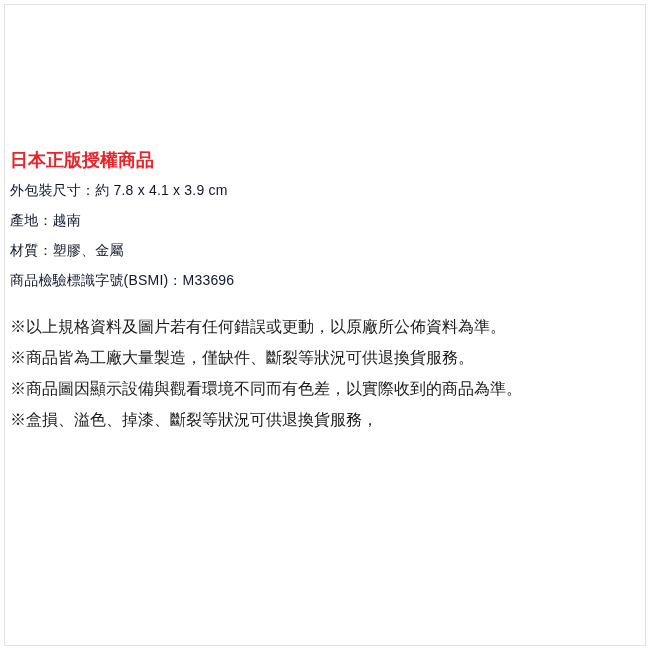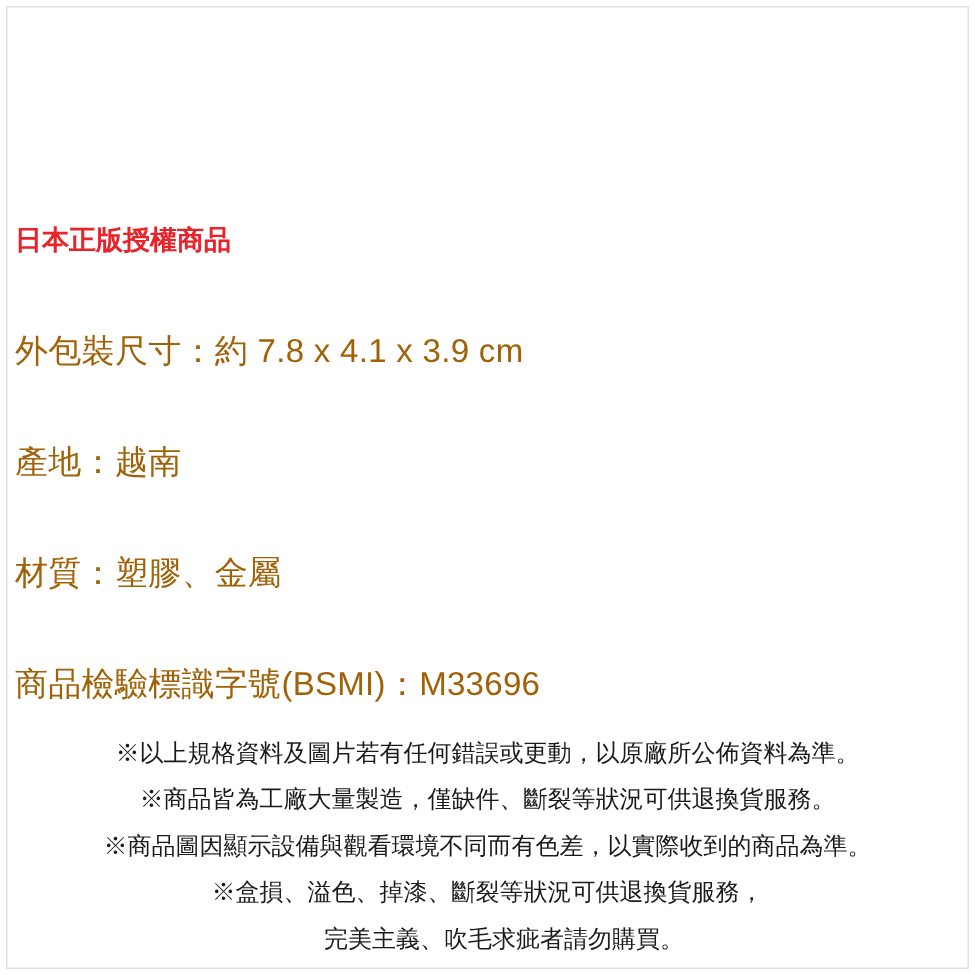--- a/index.html
+++ b/index.html
@@ -31,45 +31,43 @@
   .content {
     position: absolute;
     left: 10px;
     top: 145px;
     width: 630px;
   }
   .spec-block {
     margin: 0;
   }
   .line {
-    color: #a16207;
-    font-size: 22px;
+    color: #0f172a;
+    font-size: 14px;
     line-height: 30px;
     white-space: nowrap;
     letter-spacing: 0.2px;
-    margin-top: 44px;
   }
   .heading {
     color: #e8232a;
     font-size: 18px;
     font-weight: bold;
     line-height: 30px;
     white-space: nowrap;
   }
   .age-line {
     color: #e8232a;
     font-size: 21px;
     font-weight: bold;
     line-height: 36px;
     white-space: nowrap;
     margin-top: 4px;
   }
   .notes {
     margin-top: 16px;
-    text-align: center;
   }
   .note {
     color: #1a1a1a;
     font-size: 16px;
     line-height: 31px;
     white-space: nowrap;
   }
   .note-cont {
     color: #1a1a1a;
     font-size: 16px;
@@ -92,17 +90,16 @@
       <div class="line">產地：越南</div>
       <div class="line">材質：塑膠、金屬</div>
       <div class="line">商品檢驗標識字號(BSMI)：M33696</div>
     </div>
 
     <div class="notes">
       <div class="note">※以上規格資料及圖片若有任何錯誤或更動，以原廠所公佈資料為準。</div>
       <div class="note">※商品皆為工廠大量製造，僅缺件、斷裂等狀況可供退換貨服務。</div>
       <div class="note">※商品圖因顯示設備與觀看環境不同而有色差，以實際收到的商品為準。</div>
       <div class="note">※盒損、溢色、掉漆、斷裂等狀況可供退換貨服務，</div>
-      <div class="note-cont">完美主義、吹毛求疵者請勿購買。</div>
     </div>
 
   </div>
 </div>
 
 </body></html>

